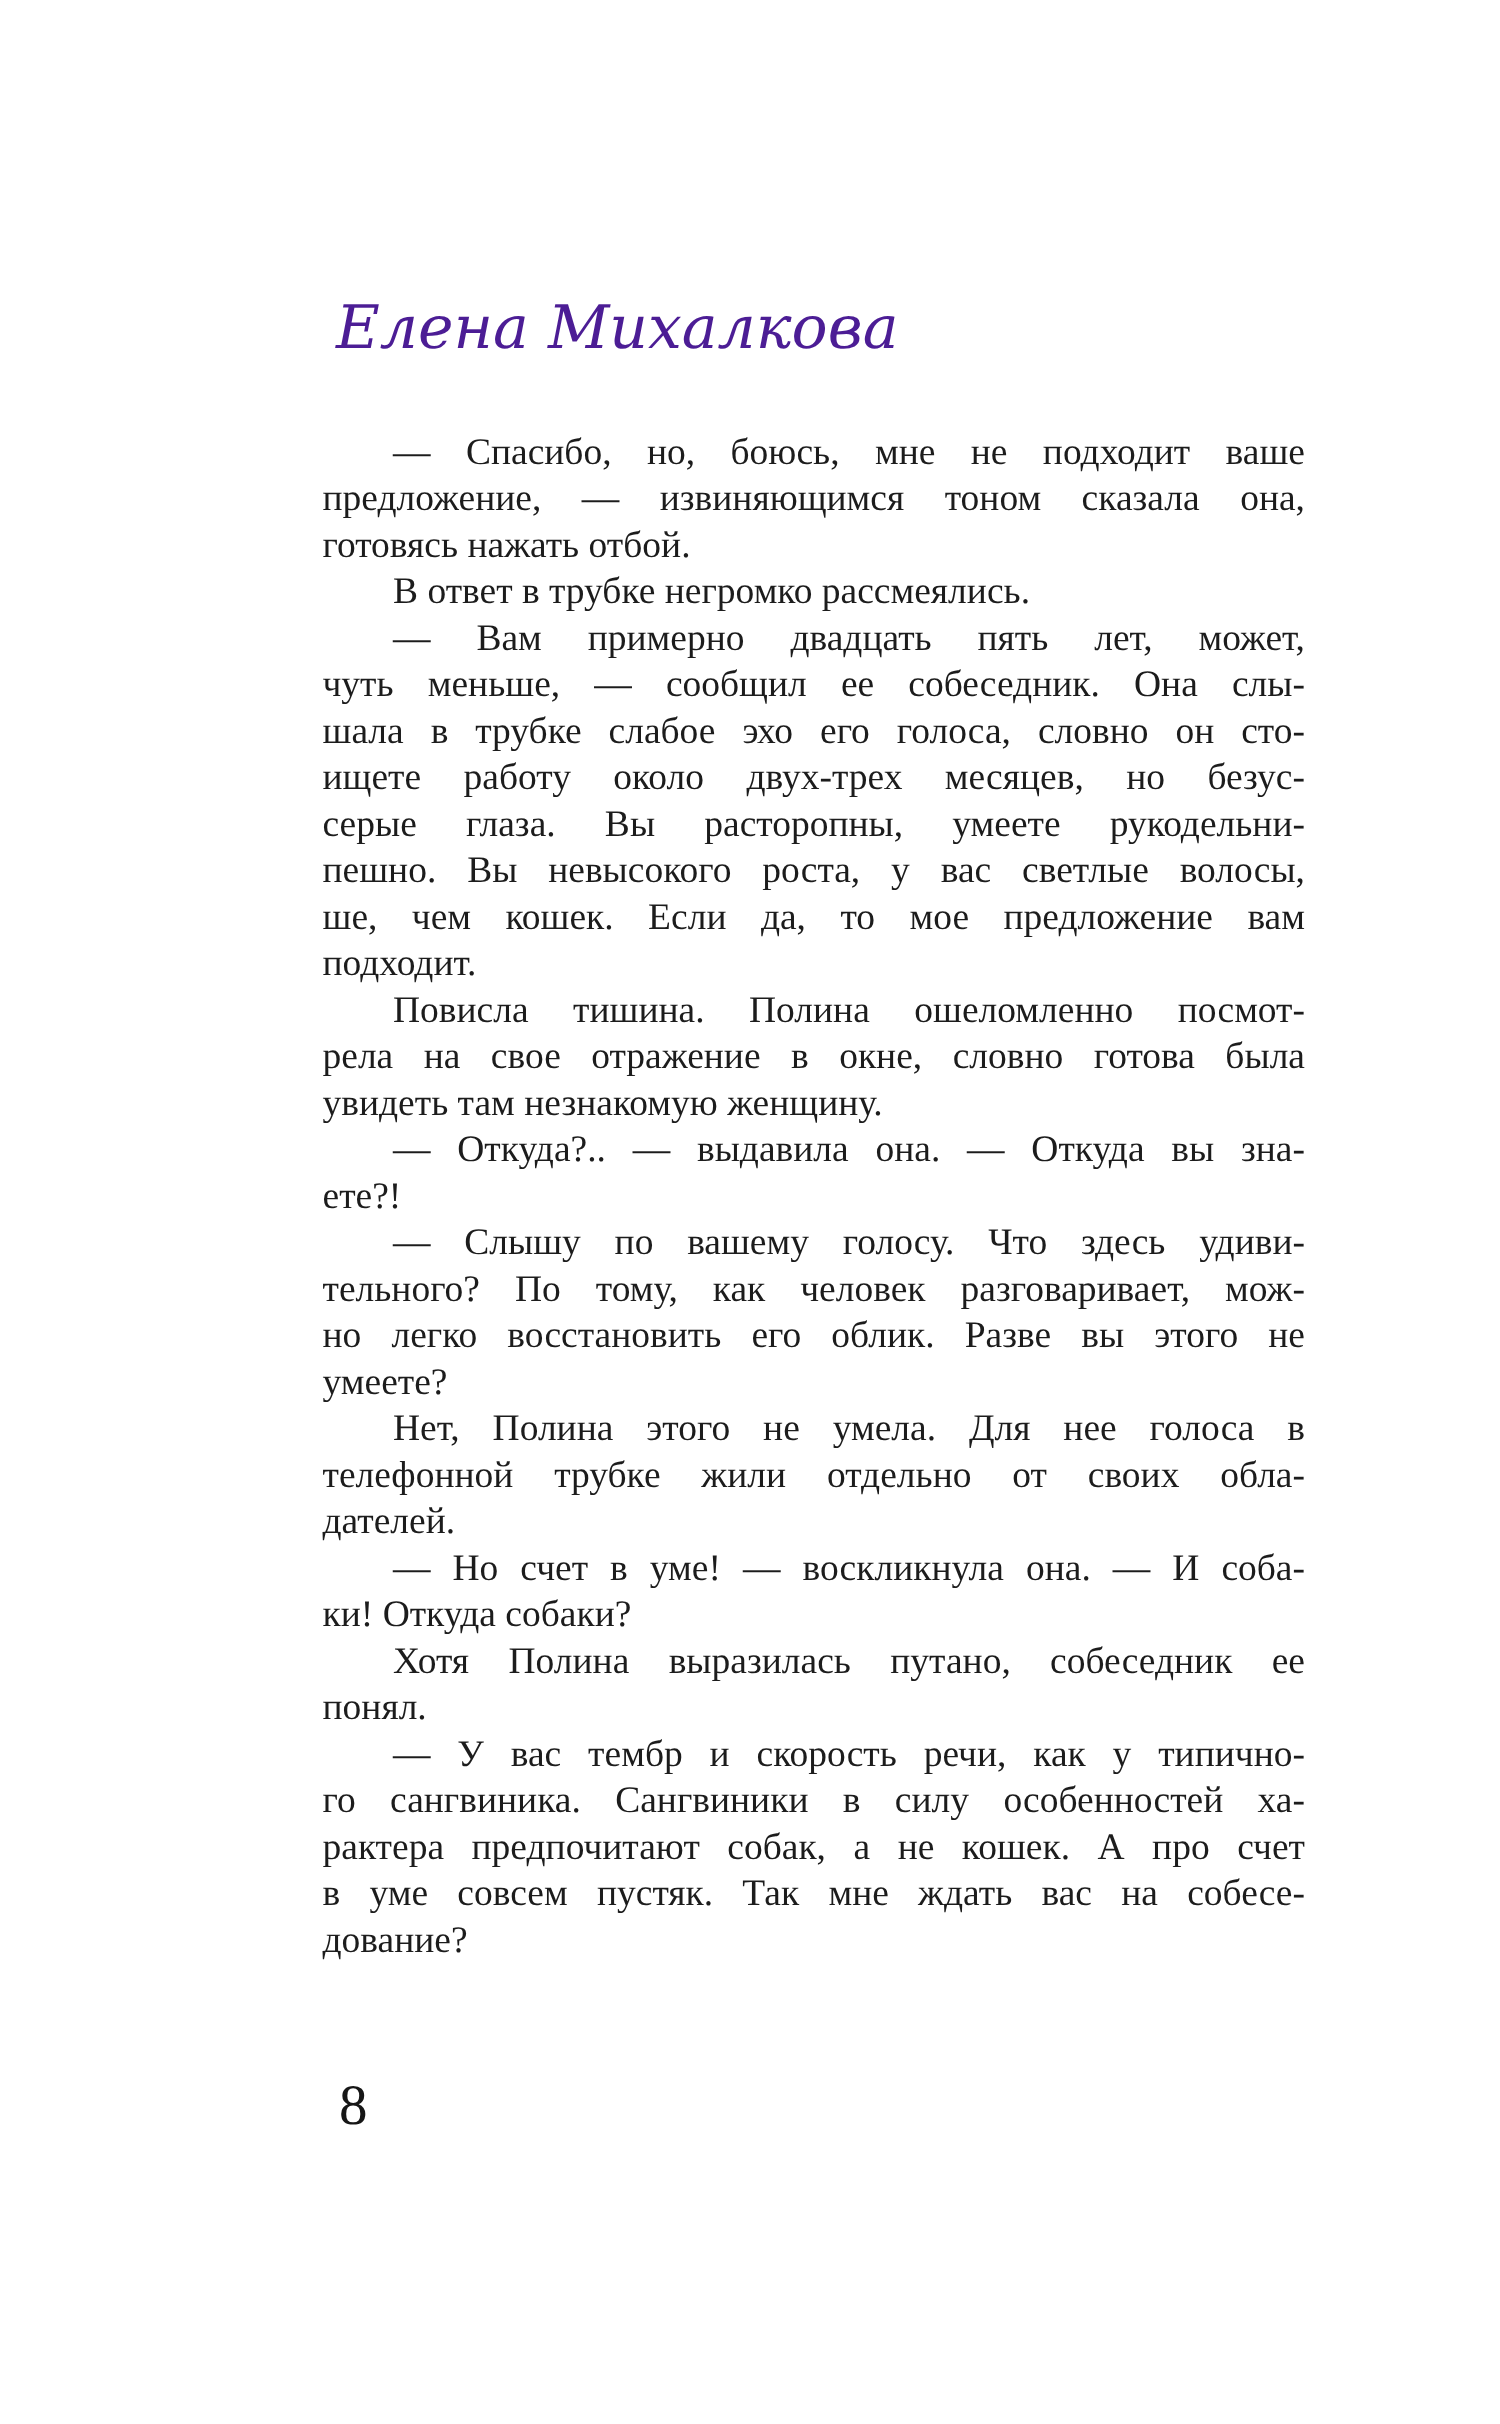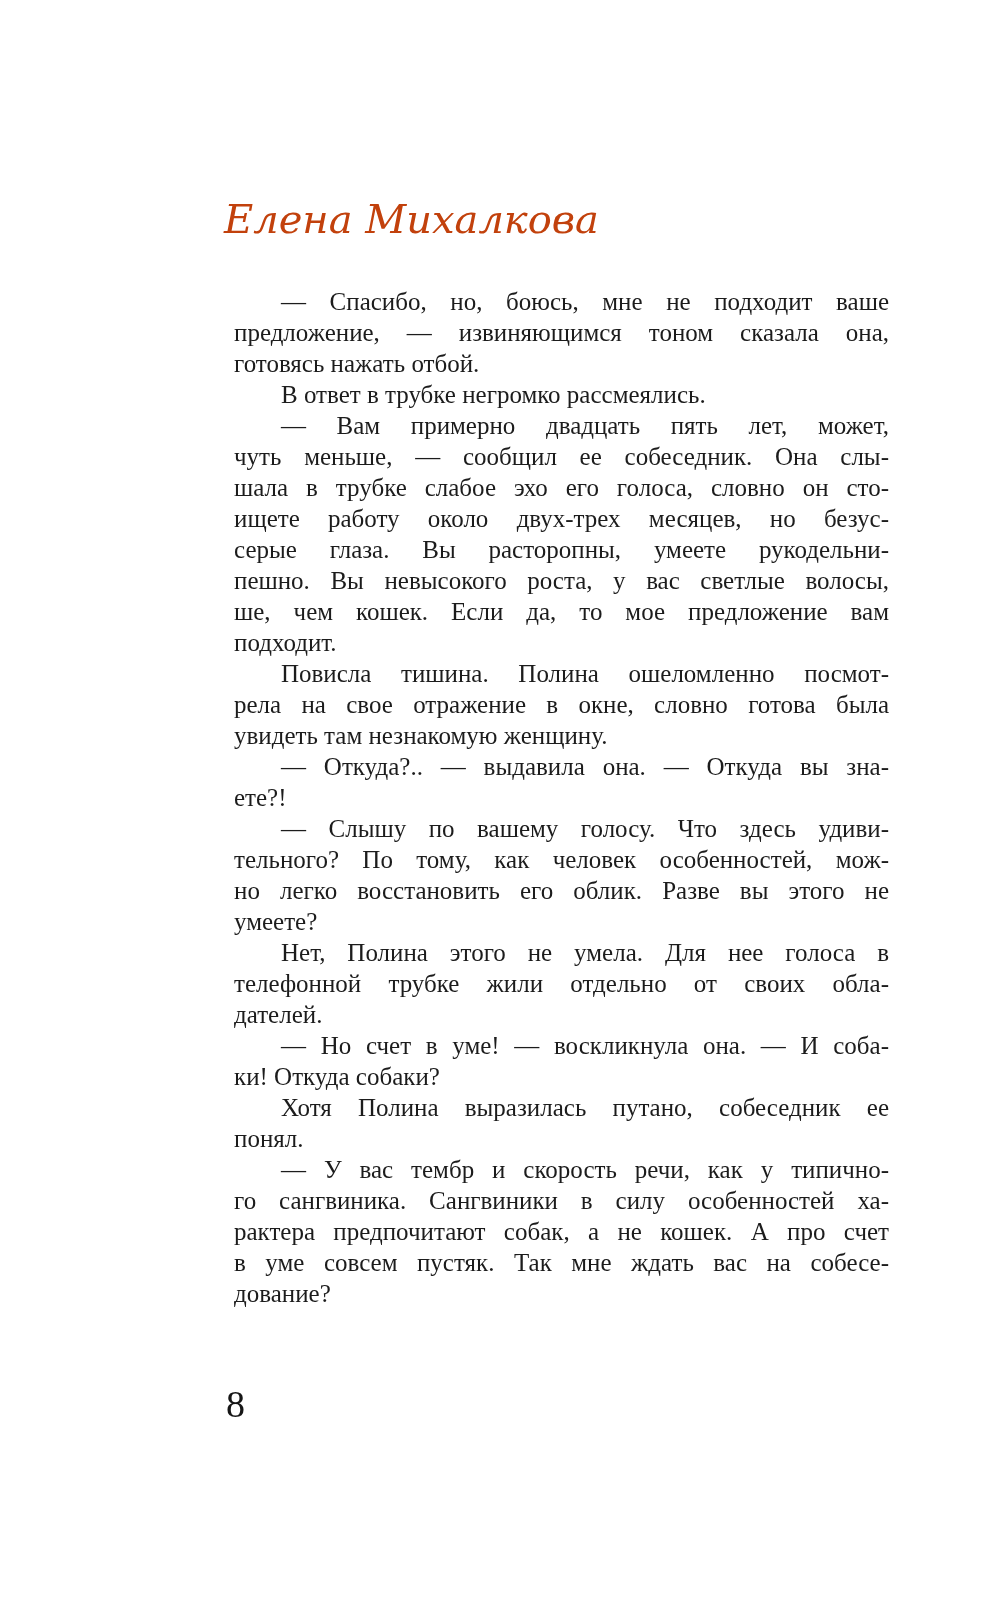--- a/index.html
+++ b/index.html
@@ -13,26 +13,26 @@
     overflow: hidden;
   }
   .author-header {
     position: absolute;
     left: 224px;
     top: 196px;
     font-family: "DejaVu Serif", serif;
     font-style: italic;
     font-size: 40px;
     letter-spacing: 0px;
-    color: #c2410c;
+    color: #4c1d95;
     white-space: nowrap;
   }
   .text-block {
     position: absolute;
-    left: 234px;
+    left: 215px;
     top: 286px;
     width: 655px;
     font-size: 25px;
     line-height: 31px;
   }
   .line {
     height: 31px;
     text-align: justify;
     text-align-last: justify;
     white-space: normal;
@@ -83,21 +83,21 @@
         <div class="line indent">Повисла тишина. Полина ошеломленно посмот-</div>
         <div class="line">рела на свое отражение в окне, словно готова была</div>
         <div class="line last">увидеть там незнакомую женщину.</div>
       </div>
       <div>
         <div class="line indent">— Откуда?.. — выдавила она. — Откуда вы зна-</div>
         <div class="line last">ете?!</div>
       </div>
       <div>
         <div class="line indent">— Слышу по вашему голосу. Что здесь удиви-</div>
-        <div class="line">тельного? По тому, как человек особенностей, мож-</div>
+        <div class="line">тельного? По тому, как человек разговаривает, мож-</div>
         <div class="line">но легко восстановить его облик. Разве вы этого не</div>
         <div class="line last">умеете?</div>
       </div>
       <div>
         <div class="line indent">Нет, Полина этого не умела. Для нее голоса в</div>
         <div class="line">телефонной трубке жили отдельно от своих обла-</div>
         <div class="line last">дателей.</div>
       </div>
       <div>
         <div class="line indent">— Но счет в уме! — воскликнула она. — И соба-</div>

